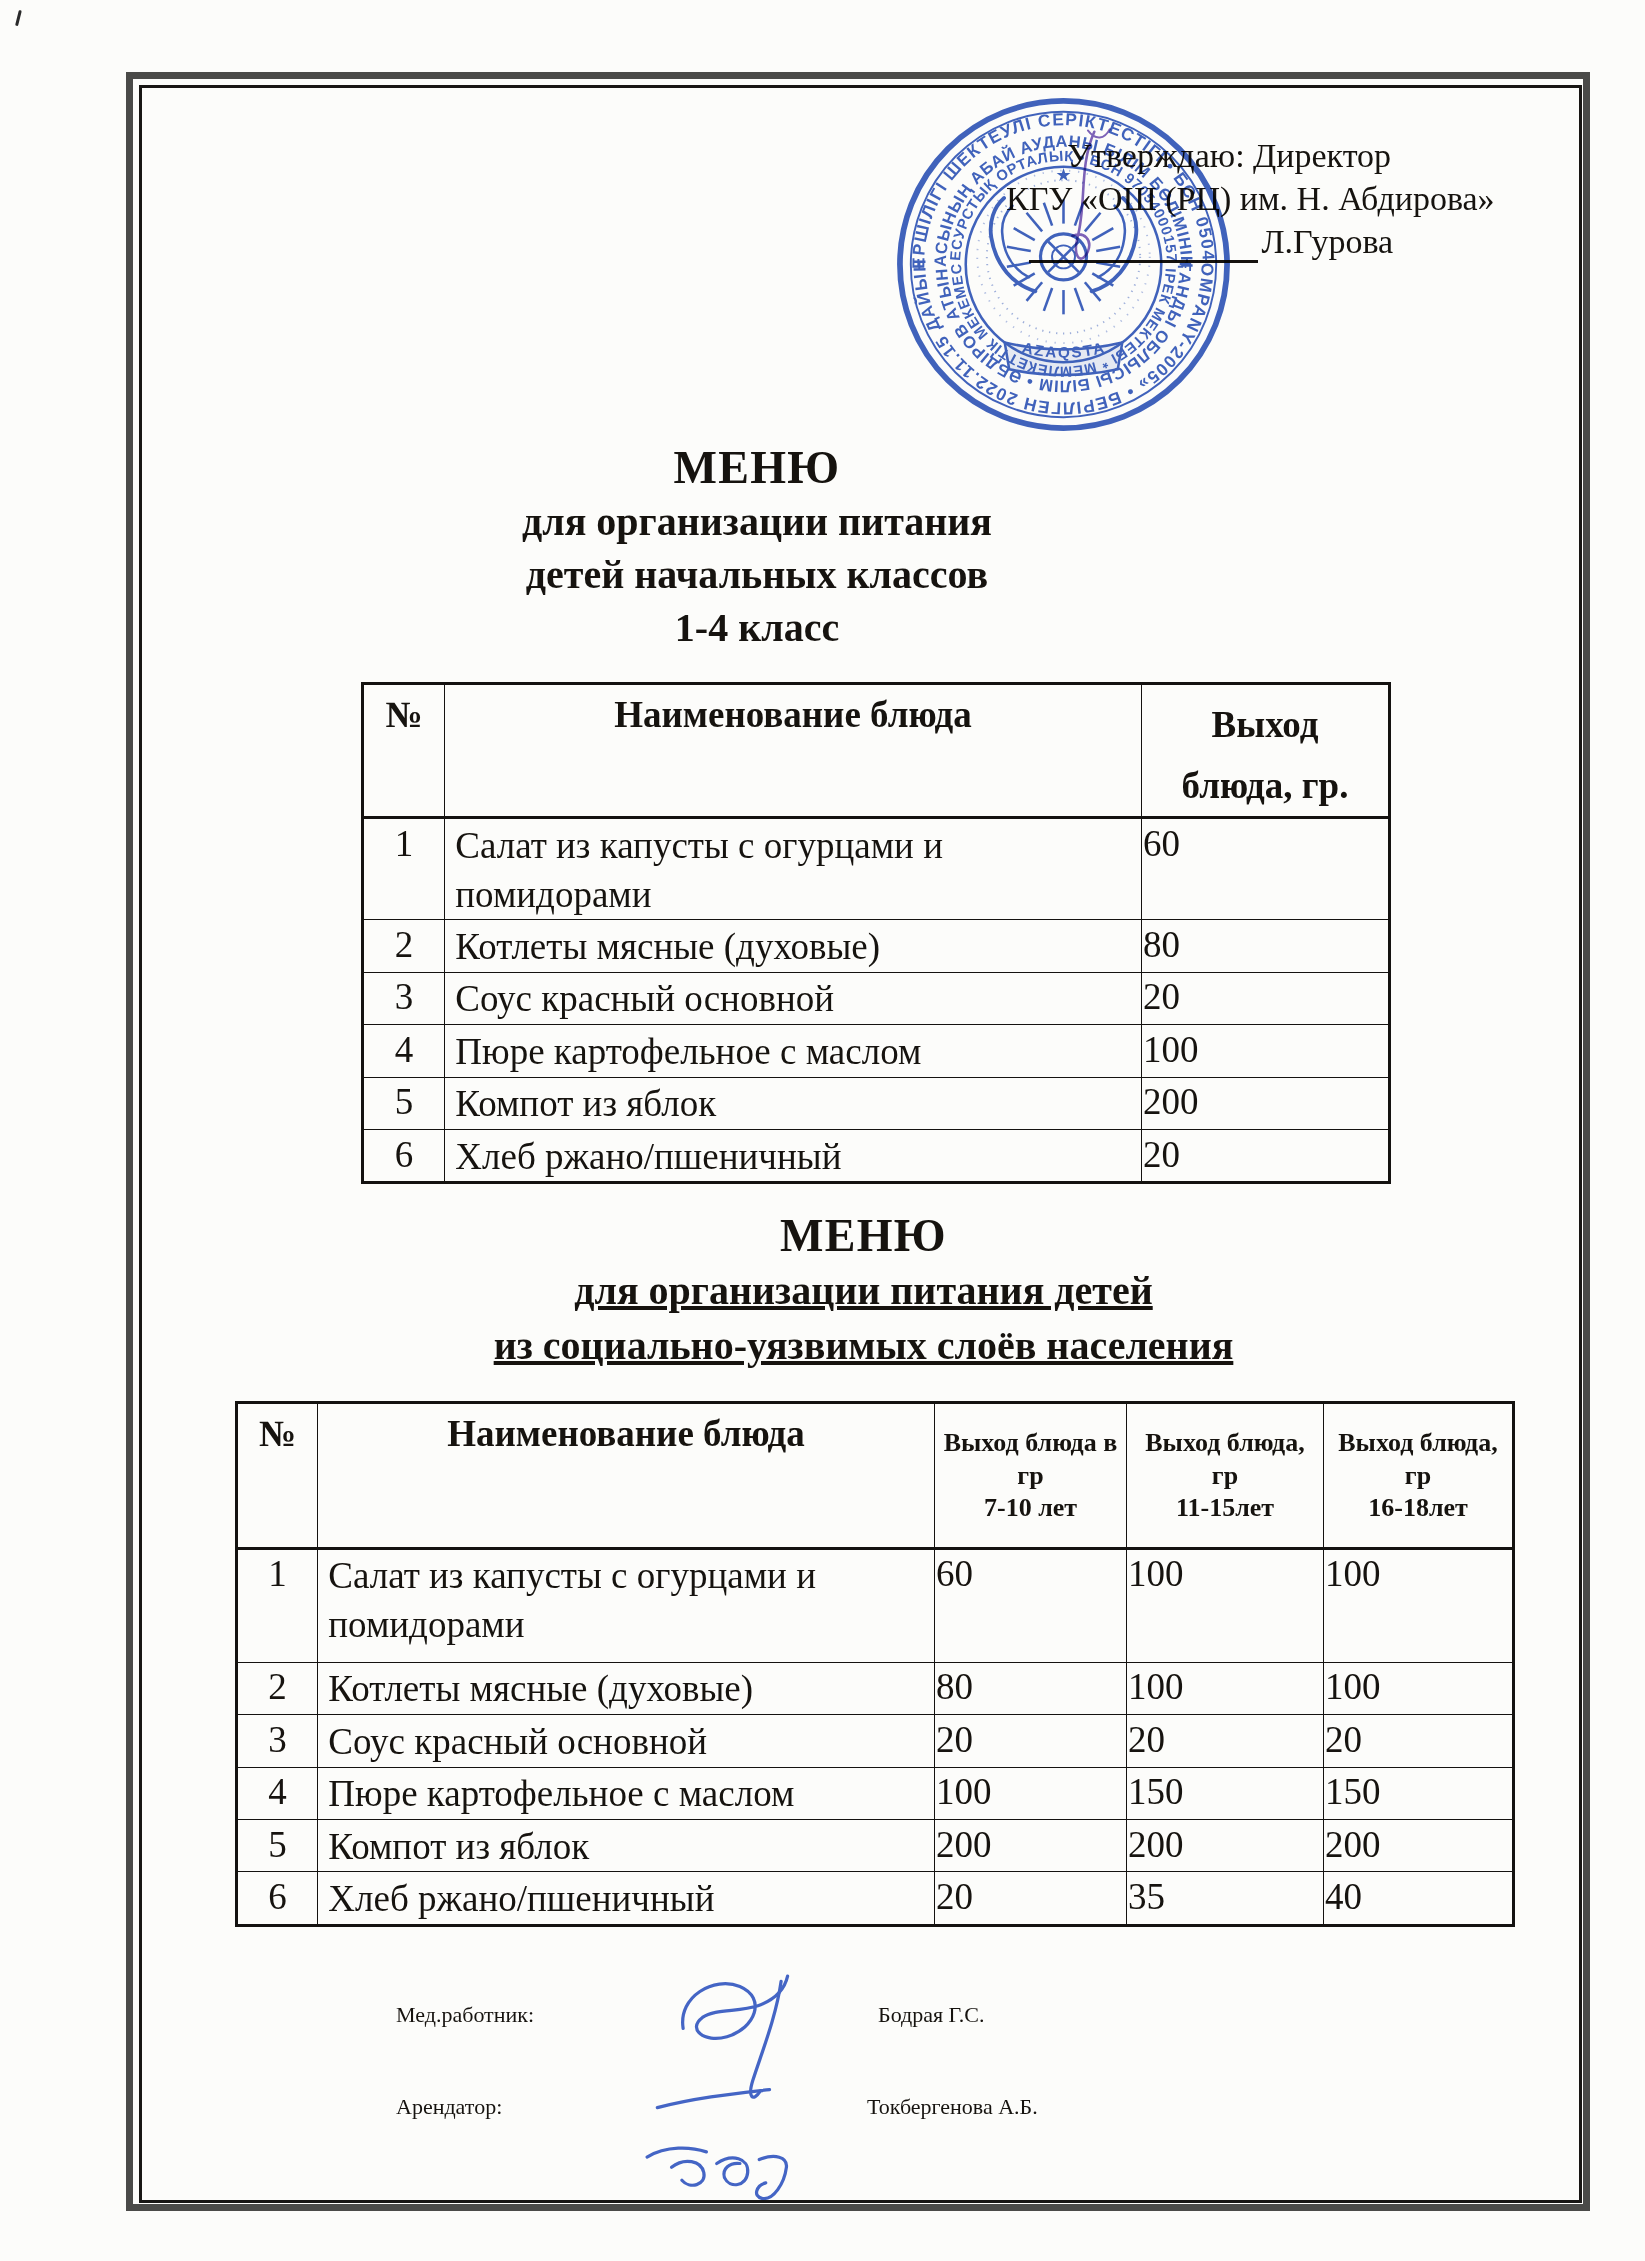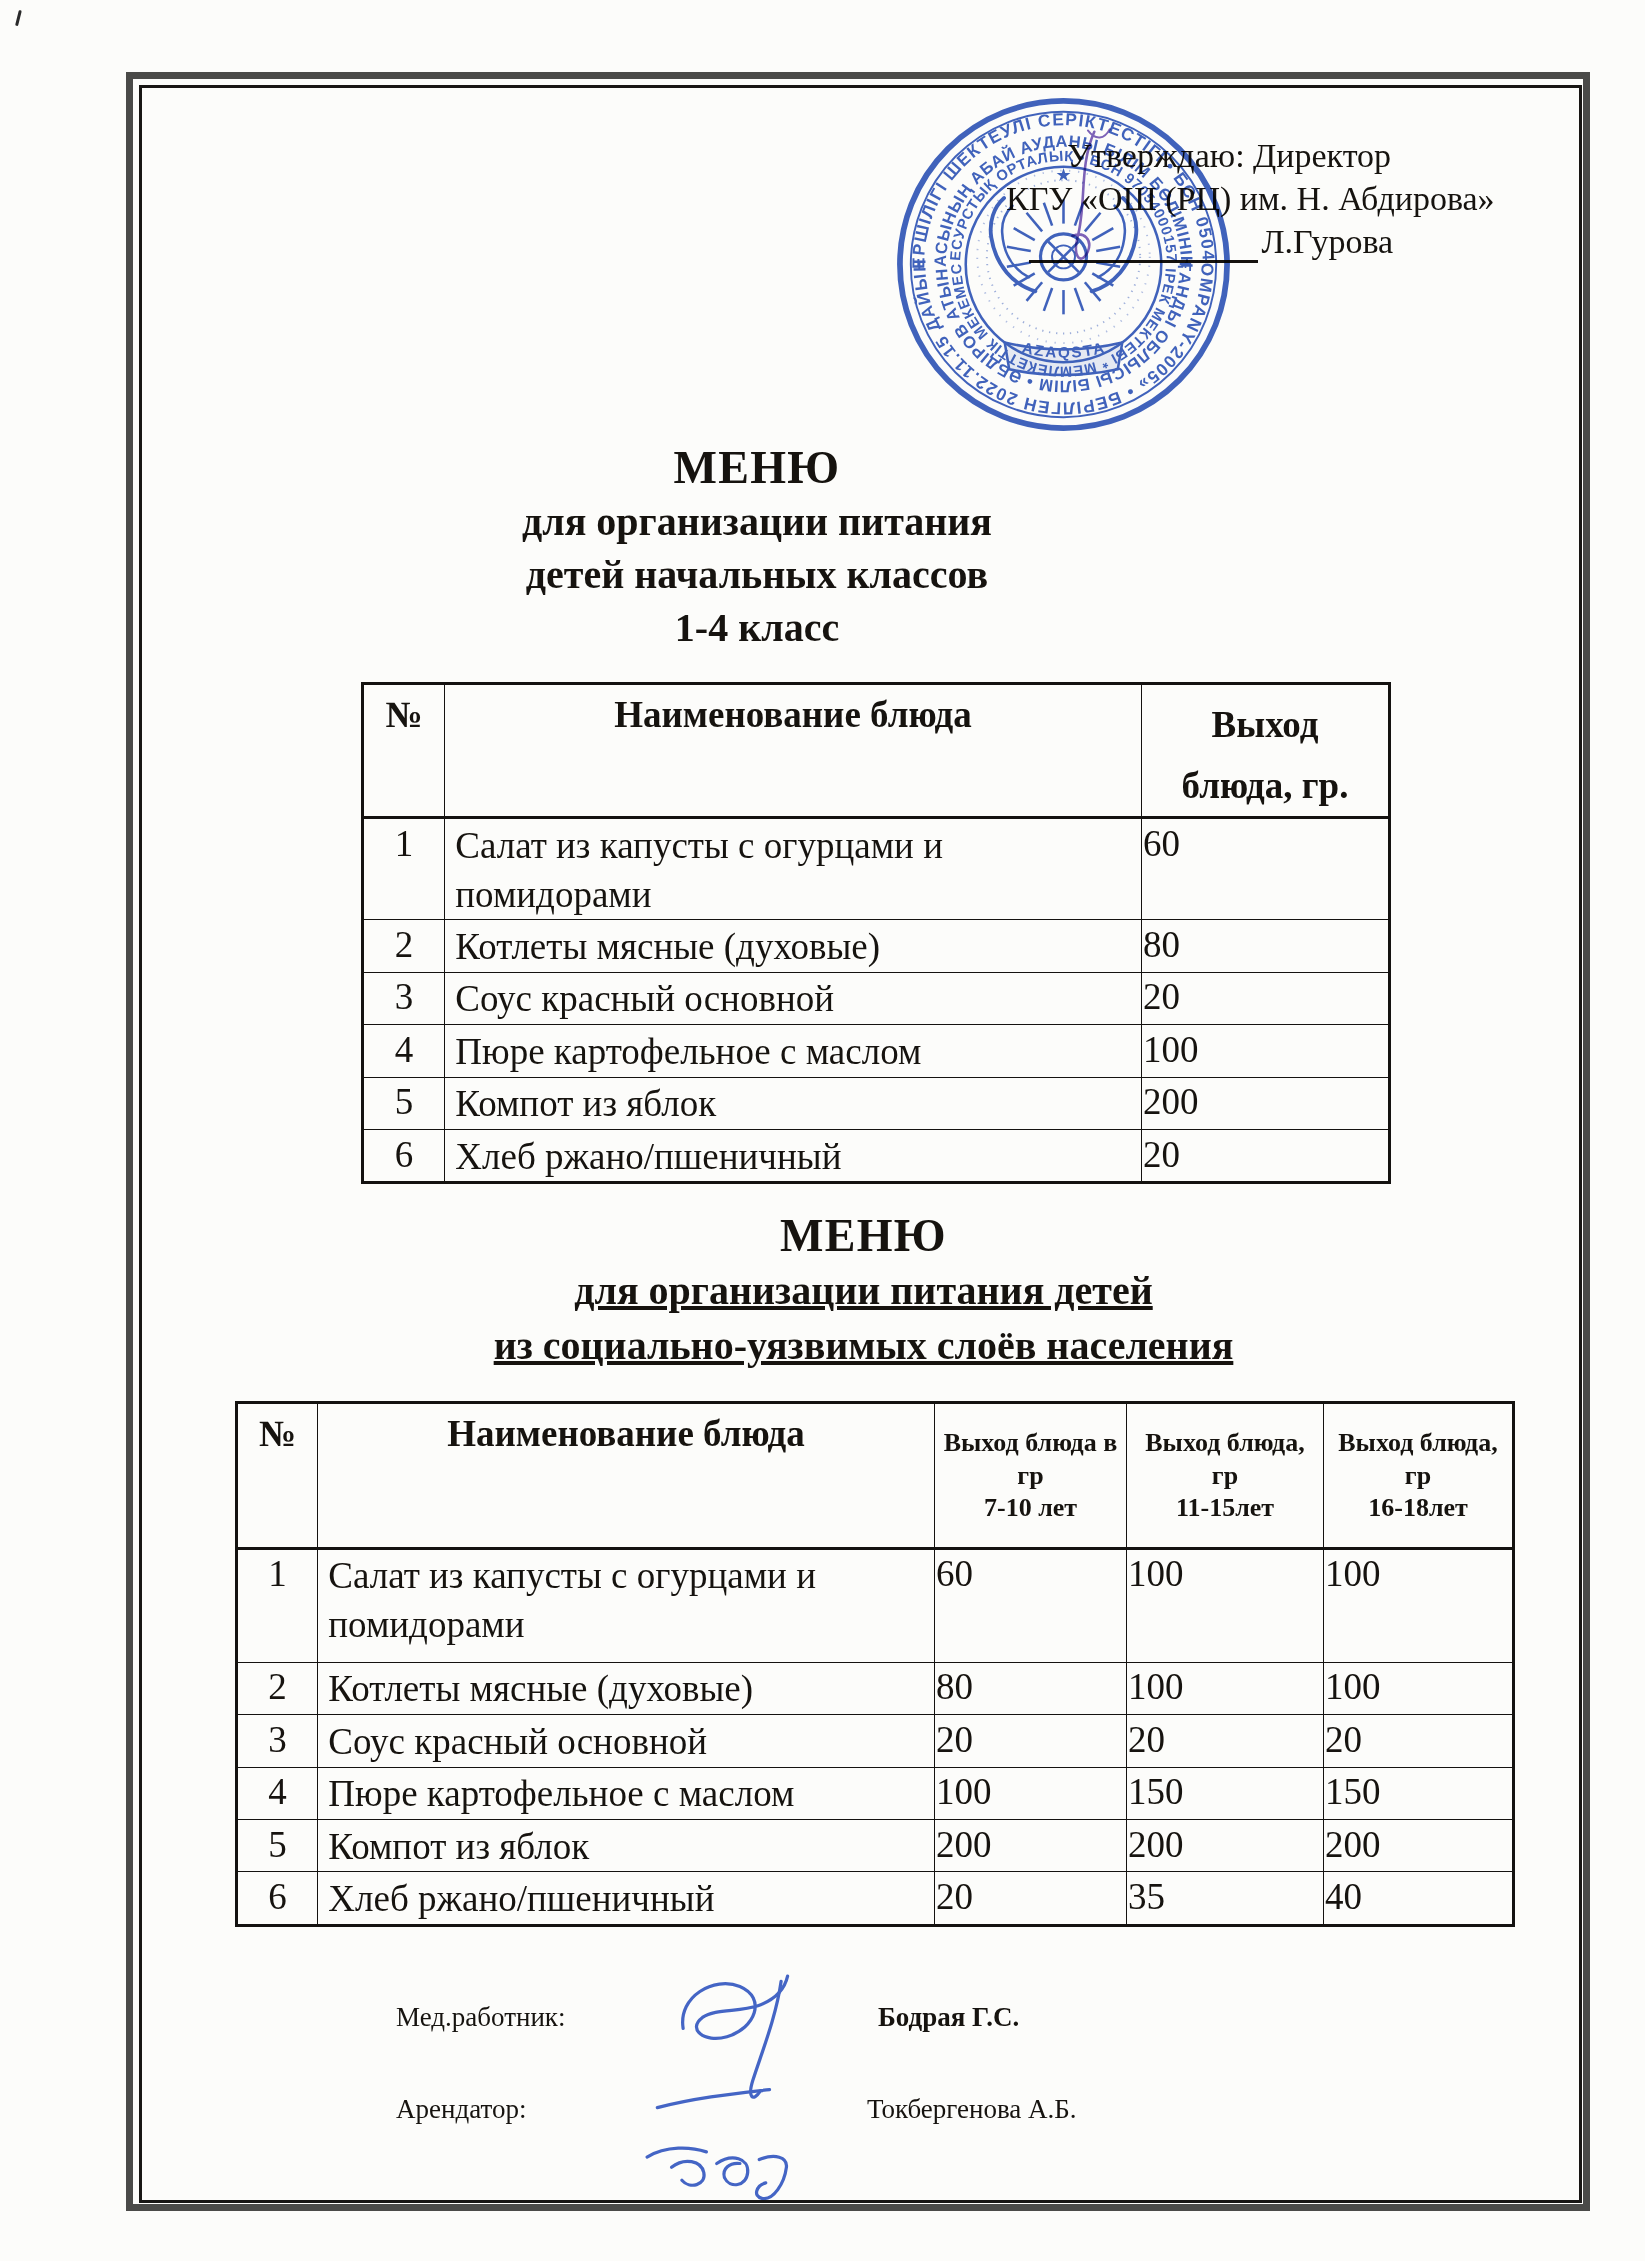--- a/index.html
+++ b/index.html
@@ -60,21 +60,21 @@
 
   .t2{left:235px;top:1401px;width:1276px;}
   .t2 tr.hdr{height:143px;}
   .t2 tr.tall{height:114px;}
   .t2 tr.std{height:51px;}
   .t2 .val-h{padding:0;}
   .vh-wrap{display:flex;flex-direction:column;justify-content:center;
            height:126px;padding:9px 5.2px 7.7px 5.2px;font-size:26px;line-height:1.25;}
 
   
-  .foot-label,.foot-name{position:absolute;font-size:27px;white-space:nowrap;}
+  .foot-label,.foot-name{position:absolute;font-size:22px;white-space:nowrap;}
 </style>
 </head>
 <body>
 
 <div id="page">
 
   <div class="frame-outer"></div>
   <div class="frame-inner"></div>
   <div class="artifact"></div>
 
@@ -292,21 +292,21 @@
         <td class="num-cell">6</td>
         <td class="name-cell">Хлеб ржано/пшеничный</td>
         <td class="val-cell">20</td>
         <td class="val-cell">35</td>
         <td class="val-cell">40</td>
       </tr>
     </tbody>
   </table>
 
   <div class="foot-label" style="left:396px;top:2002px;">Мед.работник:</div>
-  <div class="foot-name" style="left:878px;top:2002px;font-weight:bold;">Бодрая Г.С.</div>
+  <div class="foot-name" style="left:878px;top:2002px;">Бодрая Г.С.</div>
   <div class="foot-label" style="left:396px;top:2094px;">Арендатор:</div>
   <div class="foot-name" style="left:867px;top:2094px;">Токбергенова А.Б.</div>
 
   <svg class="ink sig-med" viewBox="0 0 380 240">
     <g fill="none" stroke-linecap="round" stroke="#4566c9" stroke-width="5">
       <path d="M 70 95 C 62 45, 118 14, 158 30 C 200 48, 182 95, 138 108 C 102 118, 76 96, 100 78 C 120 64, 156 70, 186 60 C 214 50, 228 32, 232 14"></path>
       <path d="M 222 22 C 214 78, 192 132, 178 176 C 170 202, 178 210, 190 192"></path>
       <path d="M 30 218 C 92 202, 152 196, 204 190"></path>
     </g>
   </svg>

